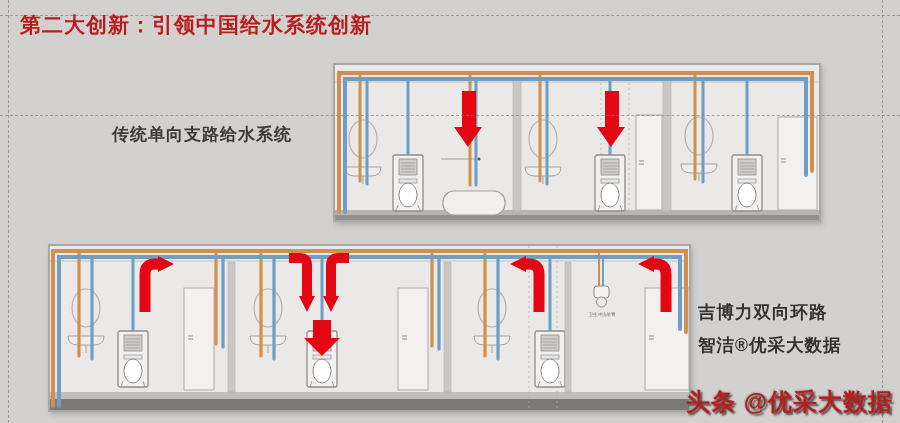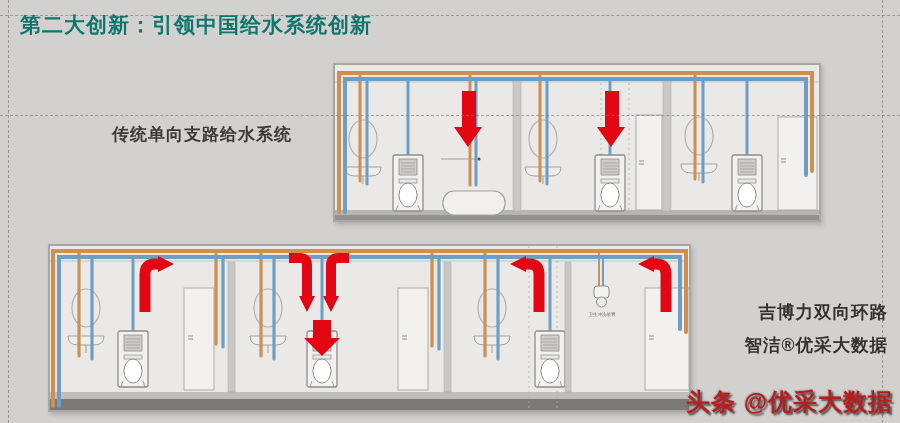--- a/index.html
+++ b/index.html
@@ -9,30 +9,30 @@
     background:#d2d1cf;
     font-family:"Liberation Sans","DejaVu Sans",sans-serif;
     overflow:hidden;
   }
   
   .guide-h{position:absolute;left:0;width:900px;height:0;border-top:1px dashed rgba(125,123,120,.65);z-index:5;}
   .guide-v{position:absolute;top:0;height:423px;width:0;border-left:1px dashed rgba(125,123,120,.65);z-index:5;}
   .title{
     position:absolute;left:20px;top:11px;z-index:10;
     font-size:21px;font-weight:bold;letter-spacing:1px;
-    color:#0f766e;
+    color:#b91c1c;
   }
   .label-trad{
     position:absolute;left:112px;top:123px;z-index:10;
     font-size:17px;font-weight:bold;color:#3b3a39;letter-spacing:1px;text-align:right;
   }
   .label-geberit{
     position:absolute;left:698px;top:296px;width:190px;z-index:10;
     font-size:17.5px;font-weight:bold;color:#333231;letter-spacing:1px;
-    text-align:right;line-height:33px;
+    text-align:left;line-height:33px;
   }
   .watermark{
     position:absolute;left:686px;top:386px;z-index:20;
     font-size:24px;font-weight:bold;color:#b91c1c;letter-spacing:1px;
     text-shadow:2px 2px 2px rgba(70,68,66,.95), -1px -1px 1px rgba(120,118,116,.4);
     white-space:nowrap;
   }
   .panel{position:absolute;z-index:4;box-shadow:2px 3px 5px rgba(0,0,0,.16);}
   .panel-top{left:333px;top:63px;width:488px;height:159px;}
   .panel-bottom{left:48px;top:244px;width:643px;height:168px;}

